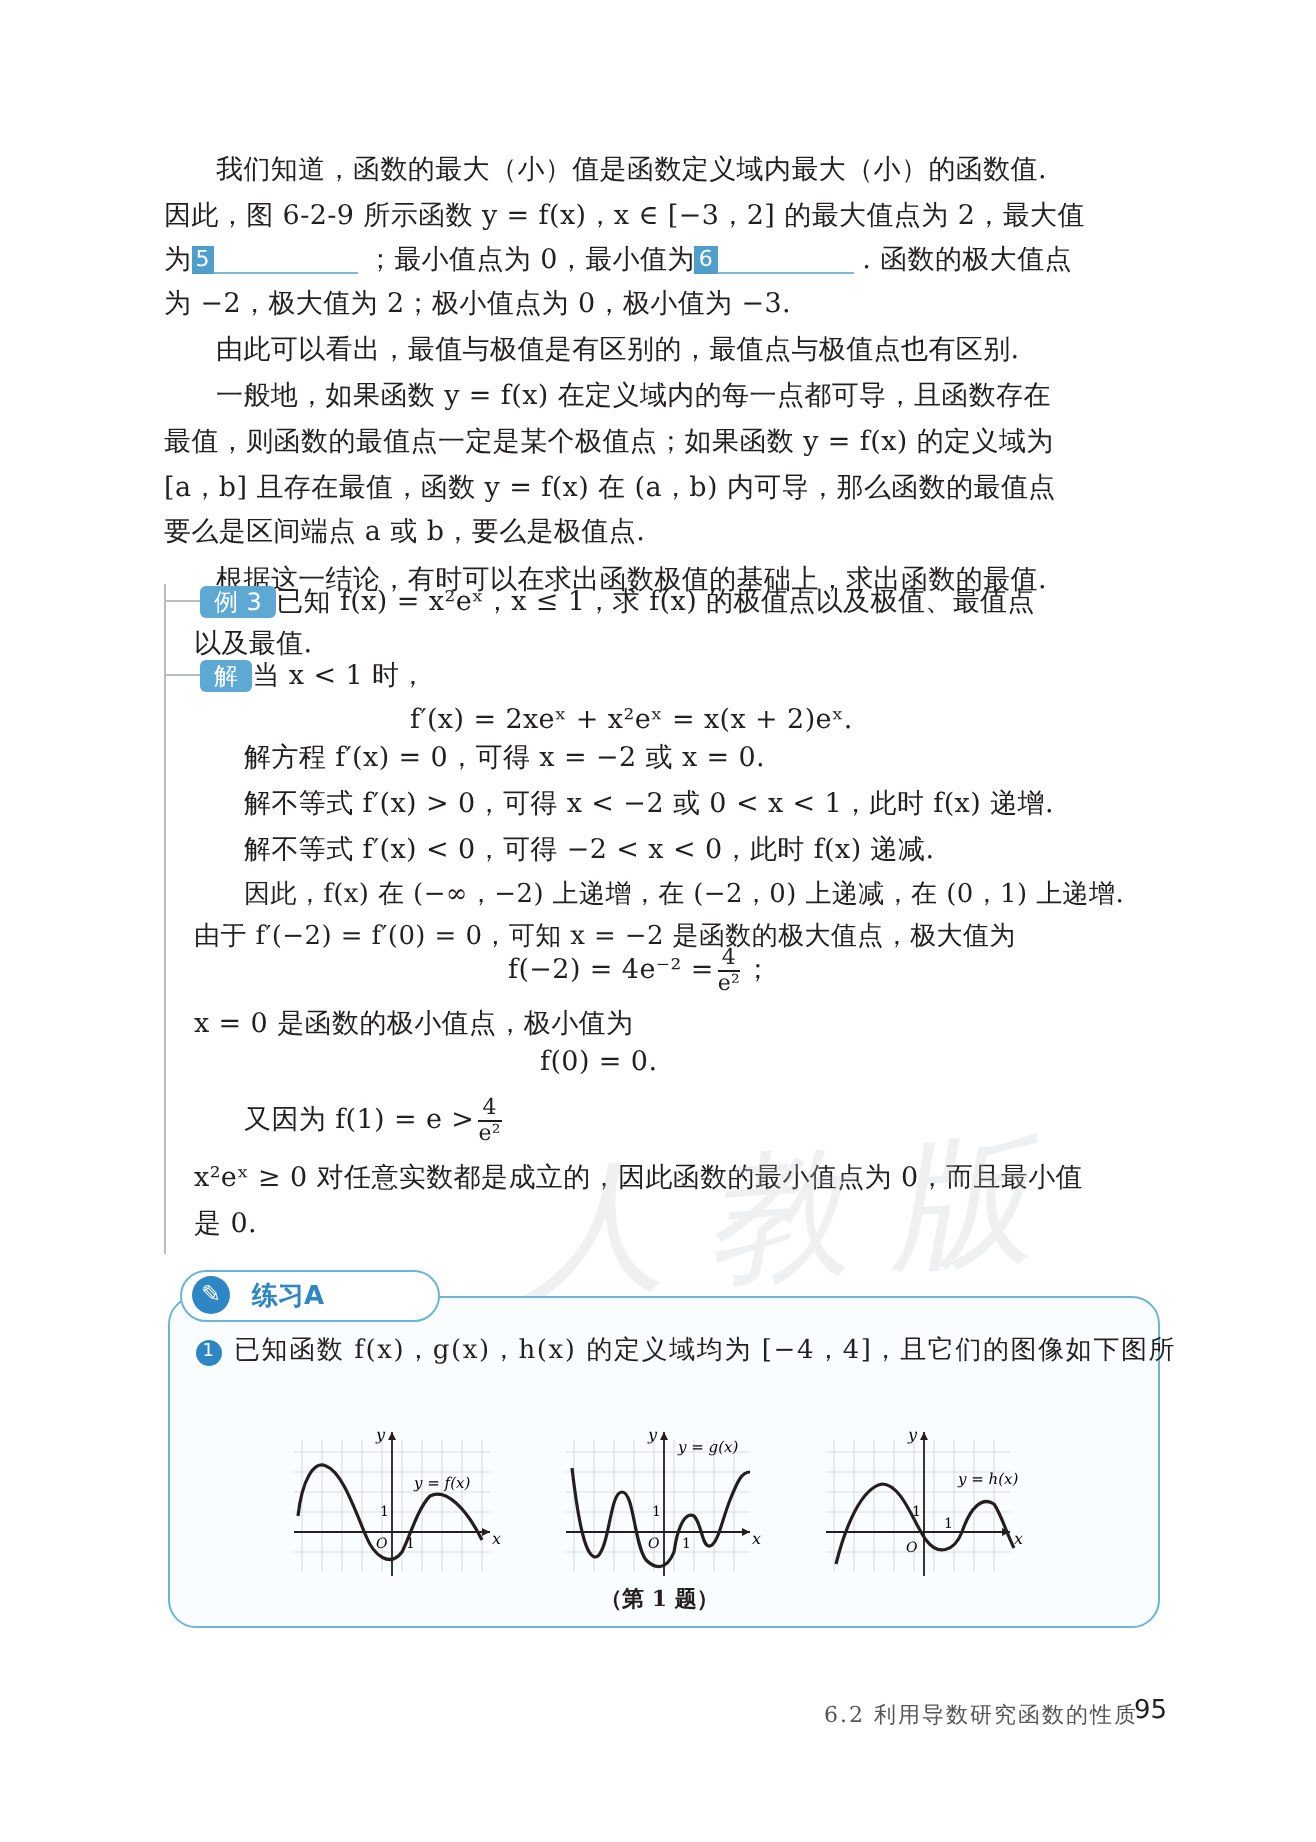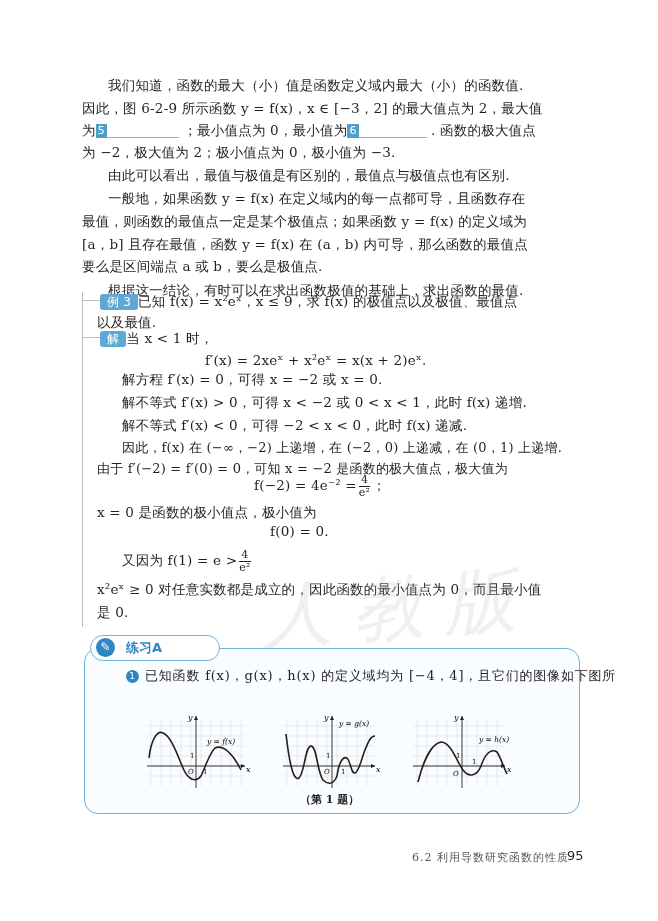--- a/index.html
+++ b/index.html
@@ -23,21 +23,21 @@
   .practice{position:absolute;left:84px;top:648px;width:494px;height:164px;border:1.5px solid #6bb4d8;
             border-radius:14px;background:#fafdff;}
   .practice-header{position:absolute;left:90px;top:635px;height:24px;width:128px;border:1.5px solid #6bb4d8;
             border-radius:14px;background:#fff;}
   .practice-icon{position:absolute;left:96px;top:638px;width:19px;height:19px;border-radius:50%;background:#2f86c5;
             color:#fff;font-size:12px;text-align:center;line-height:19px;font-family:"DejaVu Sans",sans-serif;}
   .practice-title{position:absolute;left:126px;top:639px;font-family:"DejaVu Sans",sans-serif;font-weight:bold;
             font-size:13px;color:#2f86c5;}
   .q-num{display:inline-block;width:13px;height:13px;border-radius:50%;background:#2f86c5;color:#fff;font-size:9px;
          text-align:center;line-height:13px;font-family:"DejaVu Sans",sans-serif;margin-right:6px;vertical-align:1px;}
-  .qline{position:absolute;left:98px;white-space:nowrap;font-size:13px;line-height:18px;letter-spacing:0.8px;margin-left:28px;}
+  .qline{position:absolute;left:98px;white-space:nowrap;font-size:13px;line-height:18px;letter-spacing:0.8px;}
   .graph{position:absolute;top:710px;width:110px;height:80px;}
   .caption{position:absolute;left:300px;top:792px;font-size:11px;font-weight:bold;font-family:"DejaVu Serif",serif;}
   .footer{position:absolute;top:850px;left:412px;font-size:11px;color:#555;font-family:"DejaVu Serif",serif;letter-spacing:1px;}
   .pagenum{position:absolute;top:848px;left:567px;font-size:13px;font-family:"DejaVu Sans",sans-serif;color:#231f20;}
 </style>
 </head>
 <body>
 
 <div class="page">
 
@@ -57,21 +57,21 @@
   <div class="line" style="top:235px">[a，b] 且存在最值，函数 y = f(x) 在 (a，b) 内可导，那么函数的最值点</div>
   <div class="line" style="top:257px">要么是区间端点 a 或 b，要么是极值点.</div>
 
   <div class="line indent" style="top:281px">根据这一结论，有时可以在求出函数极值的基础上，求出函数的最值.</div>
 
   <div class="bracket"></div>
   <div class="tick" style="top:300px"></div>
   <div class="tick" style="top:337px"></div>
 
   <div class="line" style="top:292px;left:100px">
-    <span class="tag">例 3</span><span>已知 f(x) = x²eˣ，x ≤ 9，求 f(x) 的极值点以及极值、最值点</span>
+    <span class="tag">例 3</span><span>已知 f(x) = x²eˣ，x ≤ 1，求 f(x) 的极值点以及极值、最值点</span>
   </div>
   <div class="line" style="top:313px;left:97px">以及最值.</div>
 
   <div class="line" style="top:329px;left:100px">
     <span class="tag">解</span><span>当 x &lt; 1 时，</span>
   </div>
   <div class="line" style="top:351px;left:205px">f′(x) = 2xeˣ + x²eˣ = x(x + 2)eˣ.</div>
   <div class="line" style="top:370px;left:122px">解方程 f′(x) = 0，可得 x = −2 或 x = 0.</div>
   <div class="line" style="top:393px;left:122px">解不等式 f′(x) &gt; 0，可得 x &lt; −2 或 0 &lt; x &lt; 1，此时 f(x) 递增.</div>
   <div class="line" style="top:416px;left:122px">解不等式 f′(x) &lt; 0，可得 −2 &lt; x &lt; 0，此时 f(x) 递减.</div>

